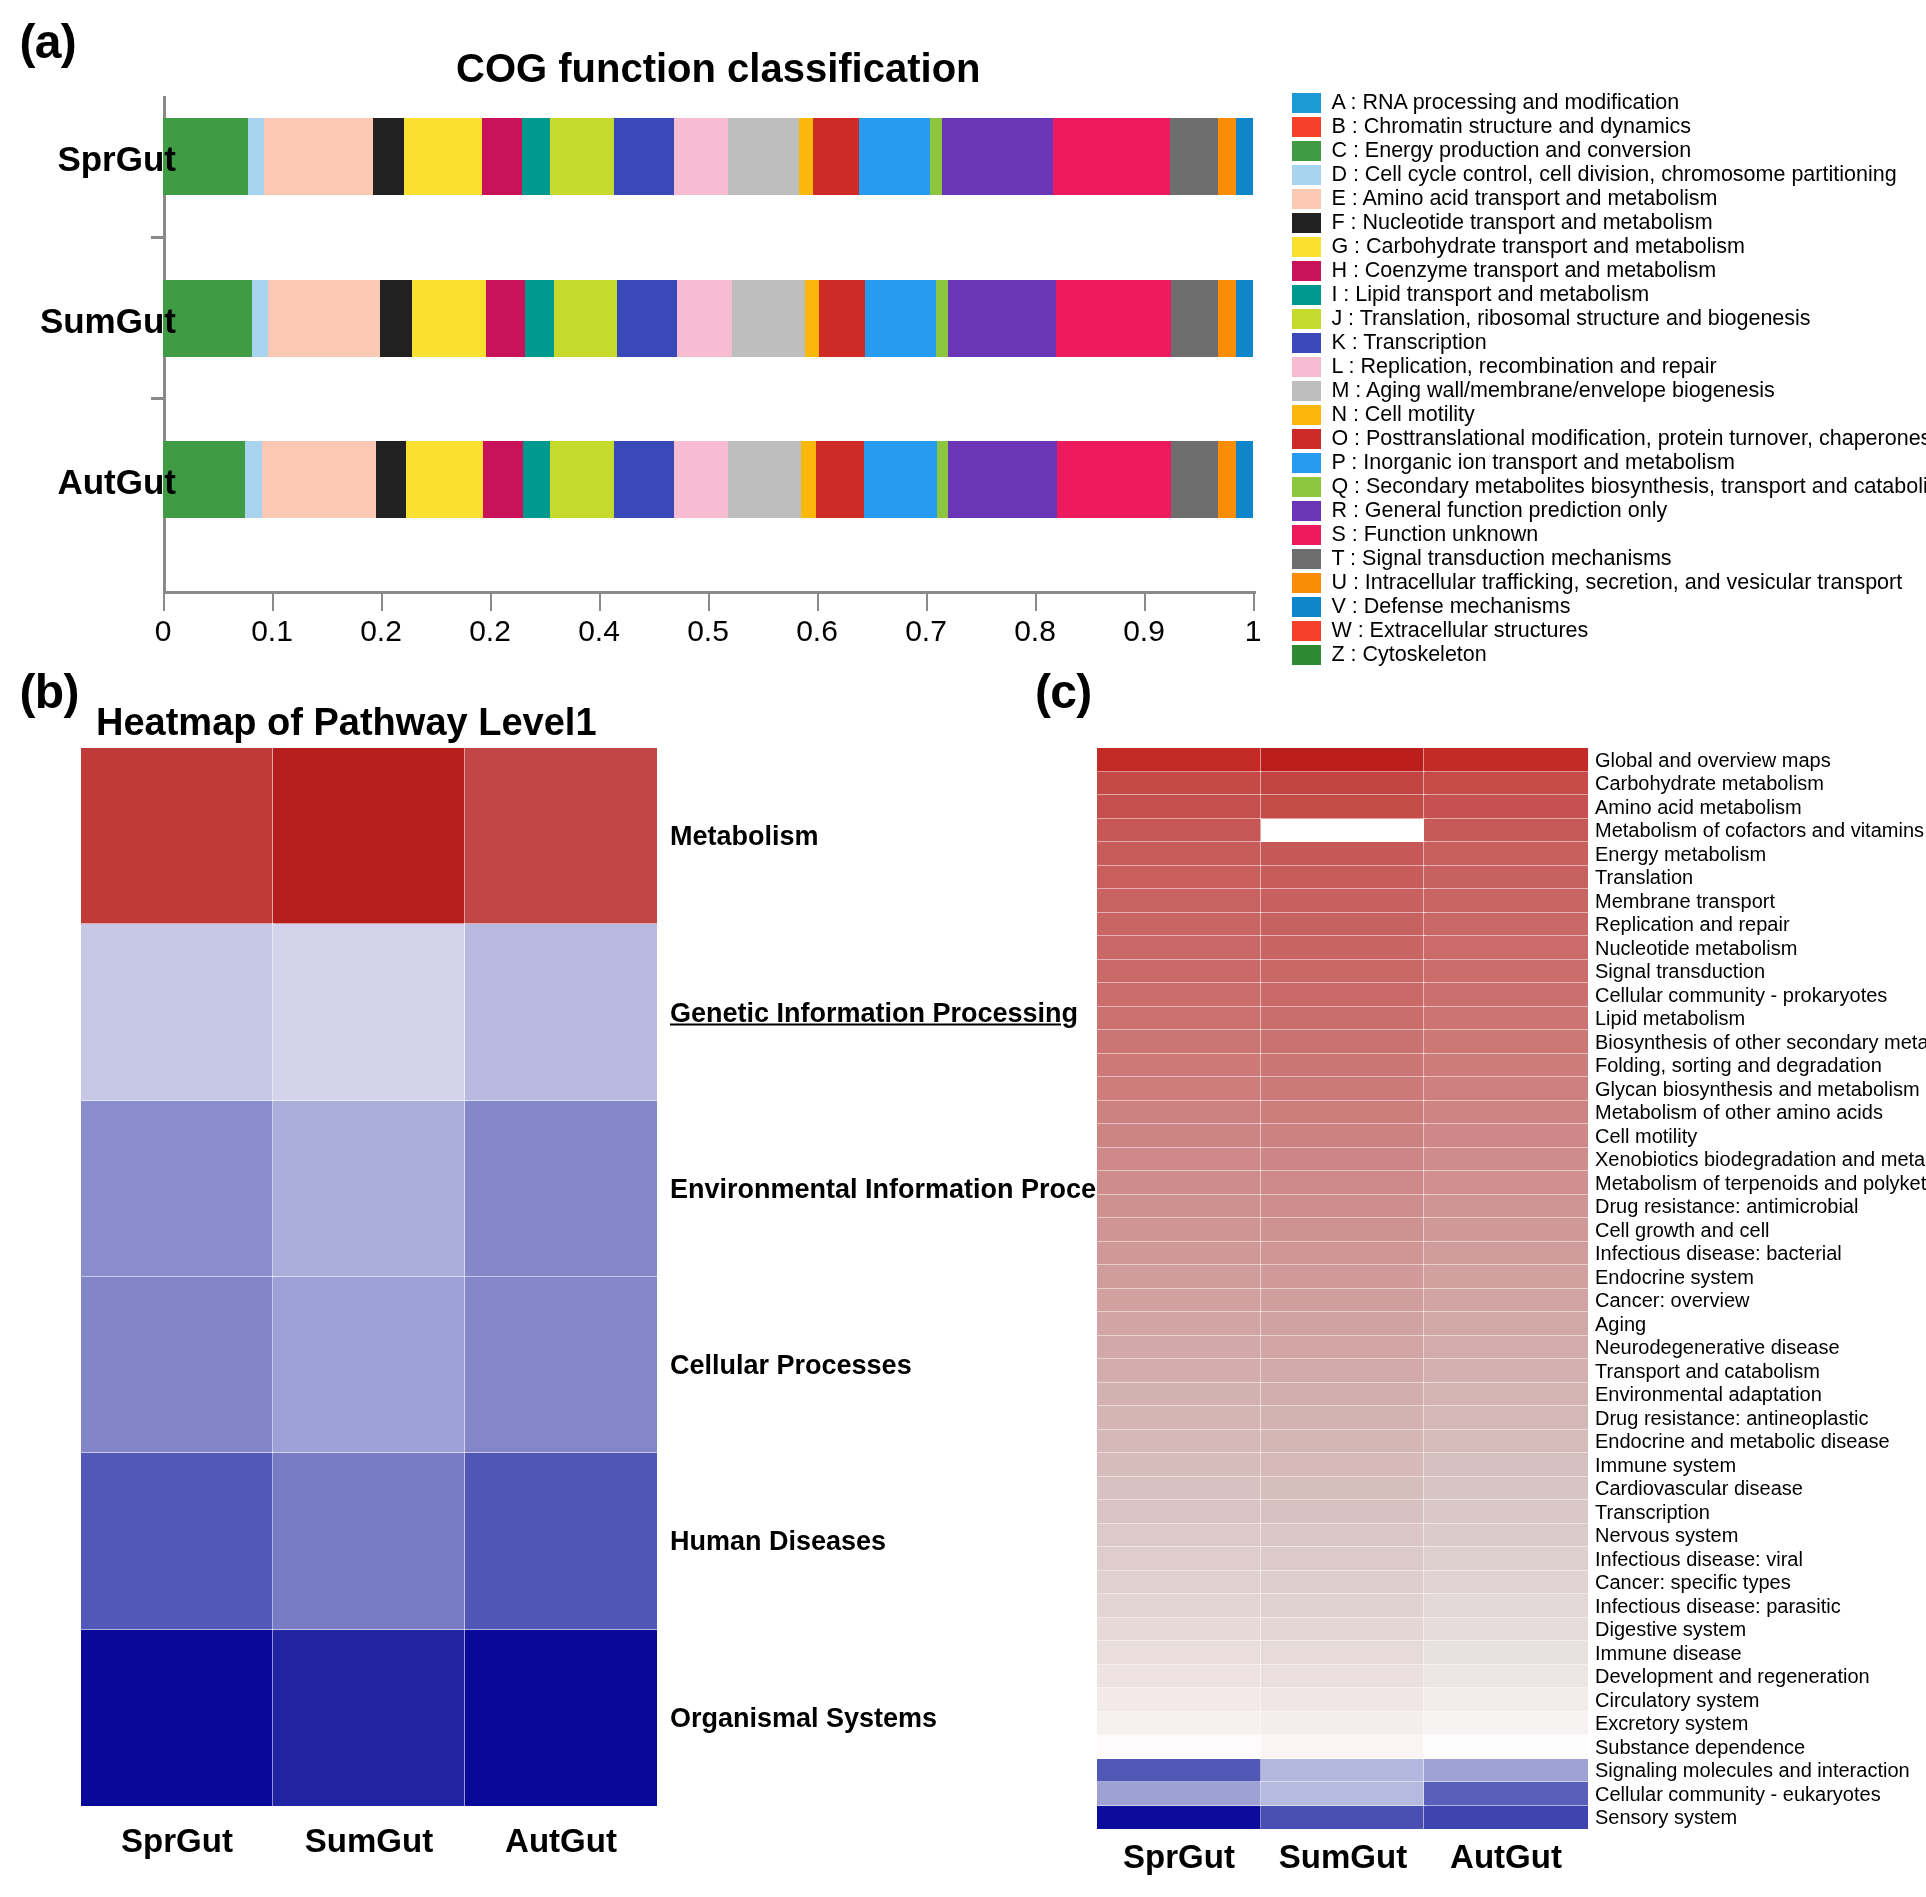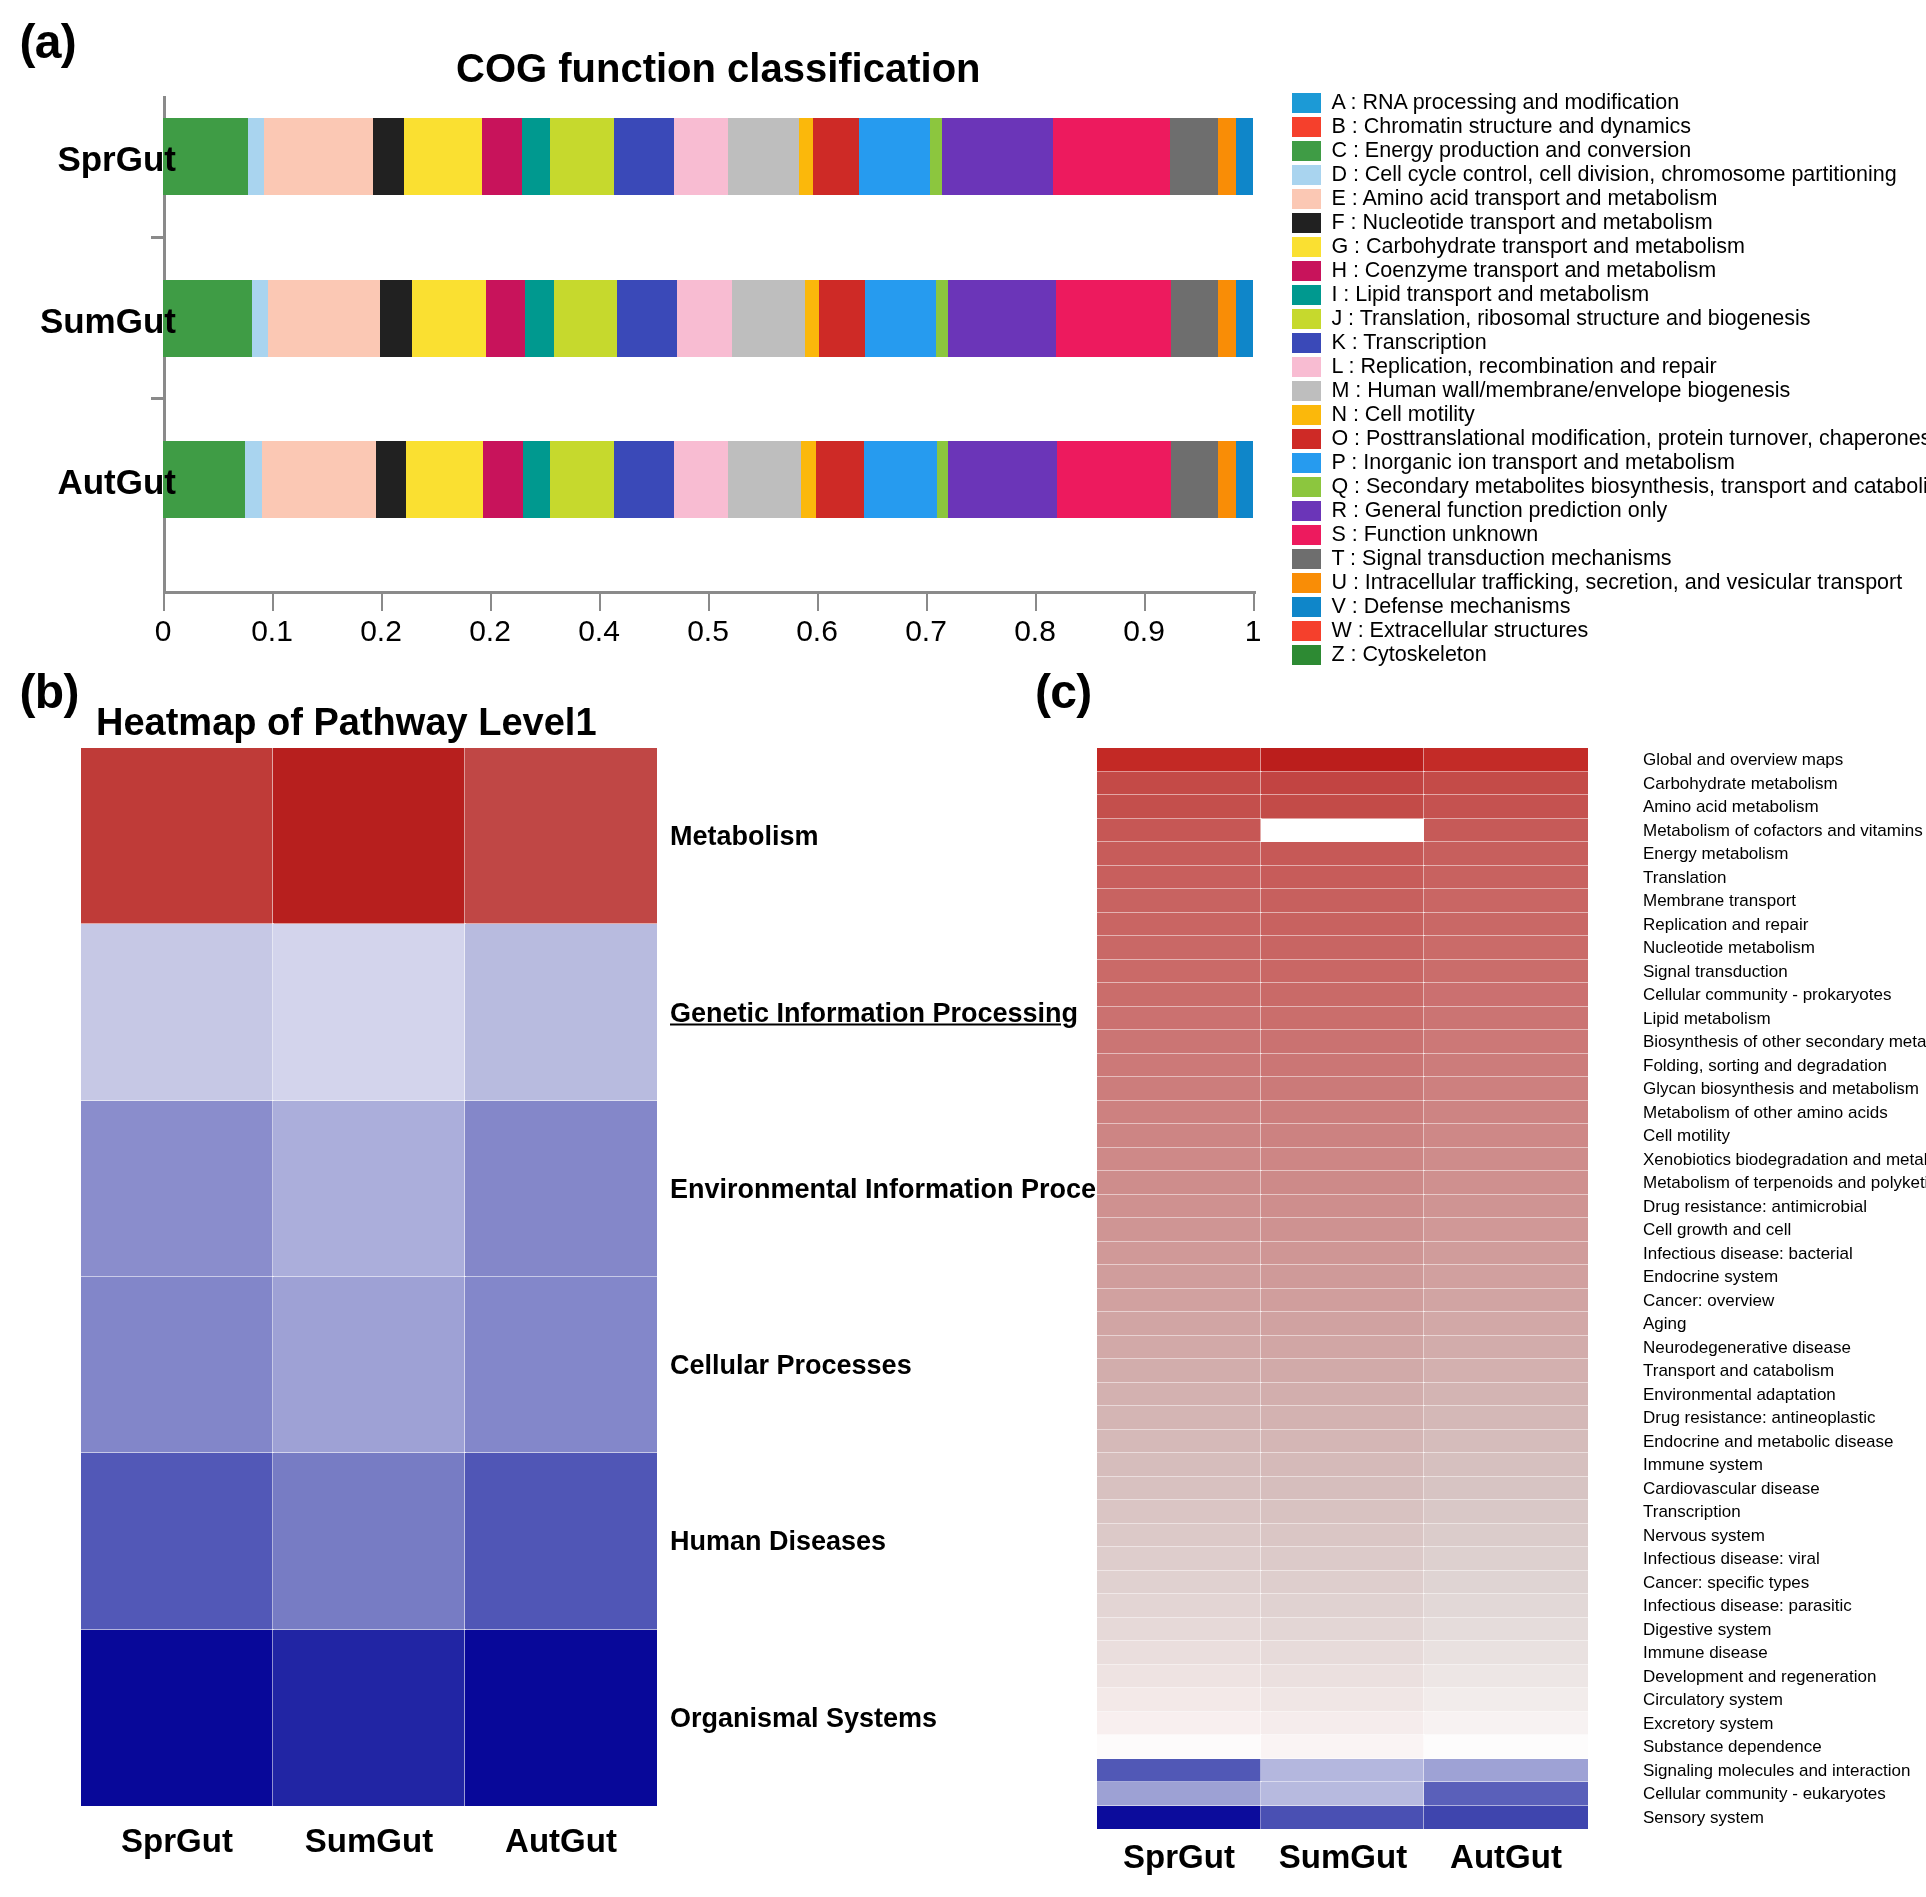--- a/index.html
+++ b/index.html
@@ -47,22 +47,22 @@
   
   #panel-c{position:absolute;left:1022px;top:657px;width:904px;height:1240px;}
   #c-title{position:absolute;left:133px;top:44px;font-size:38px;font-weight:bold;
            white-space:nowrap;}
   #c-grid{position:absolute;left:75px;top:91px;width:491px;height:1081px;
           display:flex;flex-direction:column;}
   .c-row{display:flex;flex:1 1 0;width:100%;}
   .c-cell{flex:1 1 0;height:100%;outline:0.7px solid rgba(255,255,255,.5);}
   #c-labels{position:absolute;left:573px;top:91px;height:1081px;width:329px;
             display:flex;flex-direction:column;}
-  .c-rowlab{flex:1 1 0;font-size:17px;display:flex;align-items:center;
-            white-space:nowrap;line-height:1;margin-left:48px;}
+  .c-rowlab{flex:1 1 0;font-size:20px;display:flex;align-items:center;
+            white-space:nowrap;line-height:1;}
   .c-collab{position:absolute;top:1181px;font-size:33px;font-weight:bold;
             transform:translateX(-50%);white-space:nowrap;}
 </style>
 </head>
 <body>
 
 <section id="panel-a">
   <div class="panel-letter" style="left:19.5px;top:14.3px;">(a)</div>
   <div id="a-title">COG function classification</div>
   <div class="a-axis-v"></div>
@@ -210,21 +210,21 @@
     <div class="leg-row">
       <span class="leg-swatch" style="background: rgb(58, 73, 184);"></span>
       <span class="leg-text">K : Transcription</span>
     </div>
     <div class="leg-row">
       <span class="leg-swatch" style="background: rgb(248, 188, 210);"></span>
       <span class="leg-text">L : Replication, recombination and repair</span>
     </div>
     <div class="leg-row">
       <span class="leg-swatch" style="background: rgb(190, 190, 190);"></span>
-      <span class="leg-text">M : Human wall/membrane/envelope biogenesis</span>
+      <span class="leg-text">M : Aging wall/membrane/envelope biogenesis</span>
     </div>
     <div class="leg-row">
       <span class="leg-swatch" style="background: rgb(251, 184, 11);"></span>
       <span class="leg-text">N : Cell motility</span>
     </div>
     <div class="leg-row">
       <span class="leg-swatch" style="background: rgb(206, 42, 38);"></span>
       <span class="leg-text">O : Posttranslational modification, protein turnover, chaperones</span>
     </div>
     <div class="leg-row">

